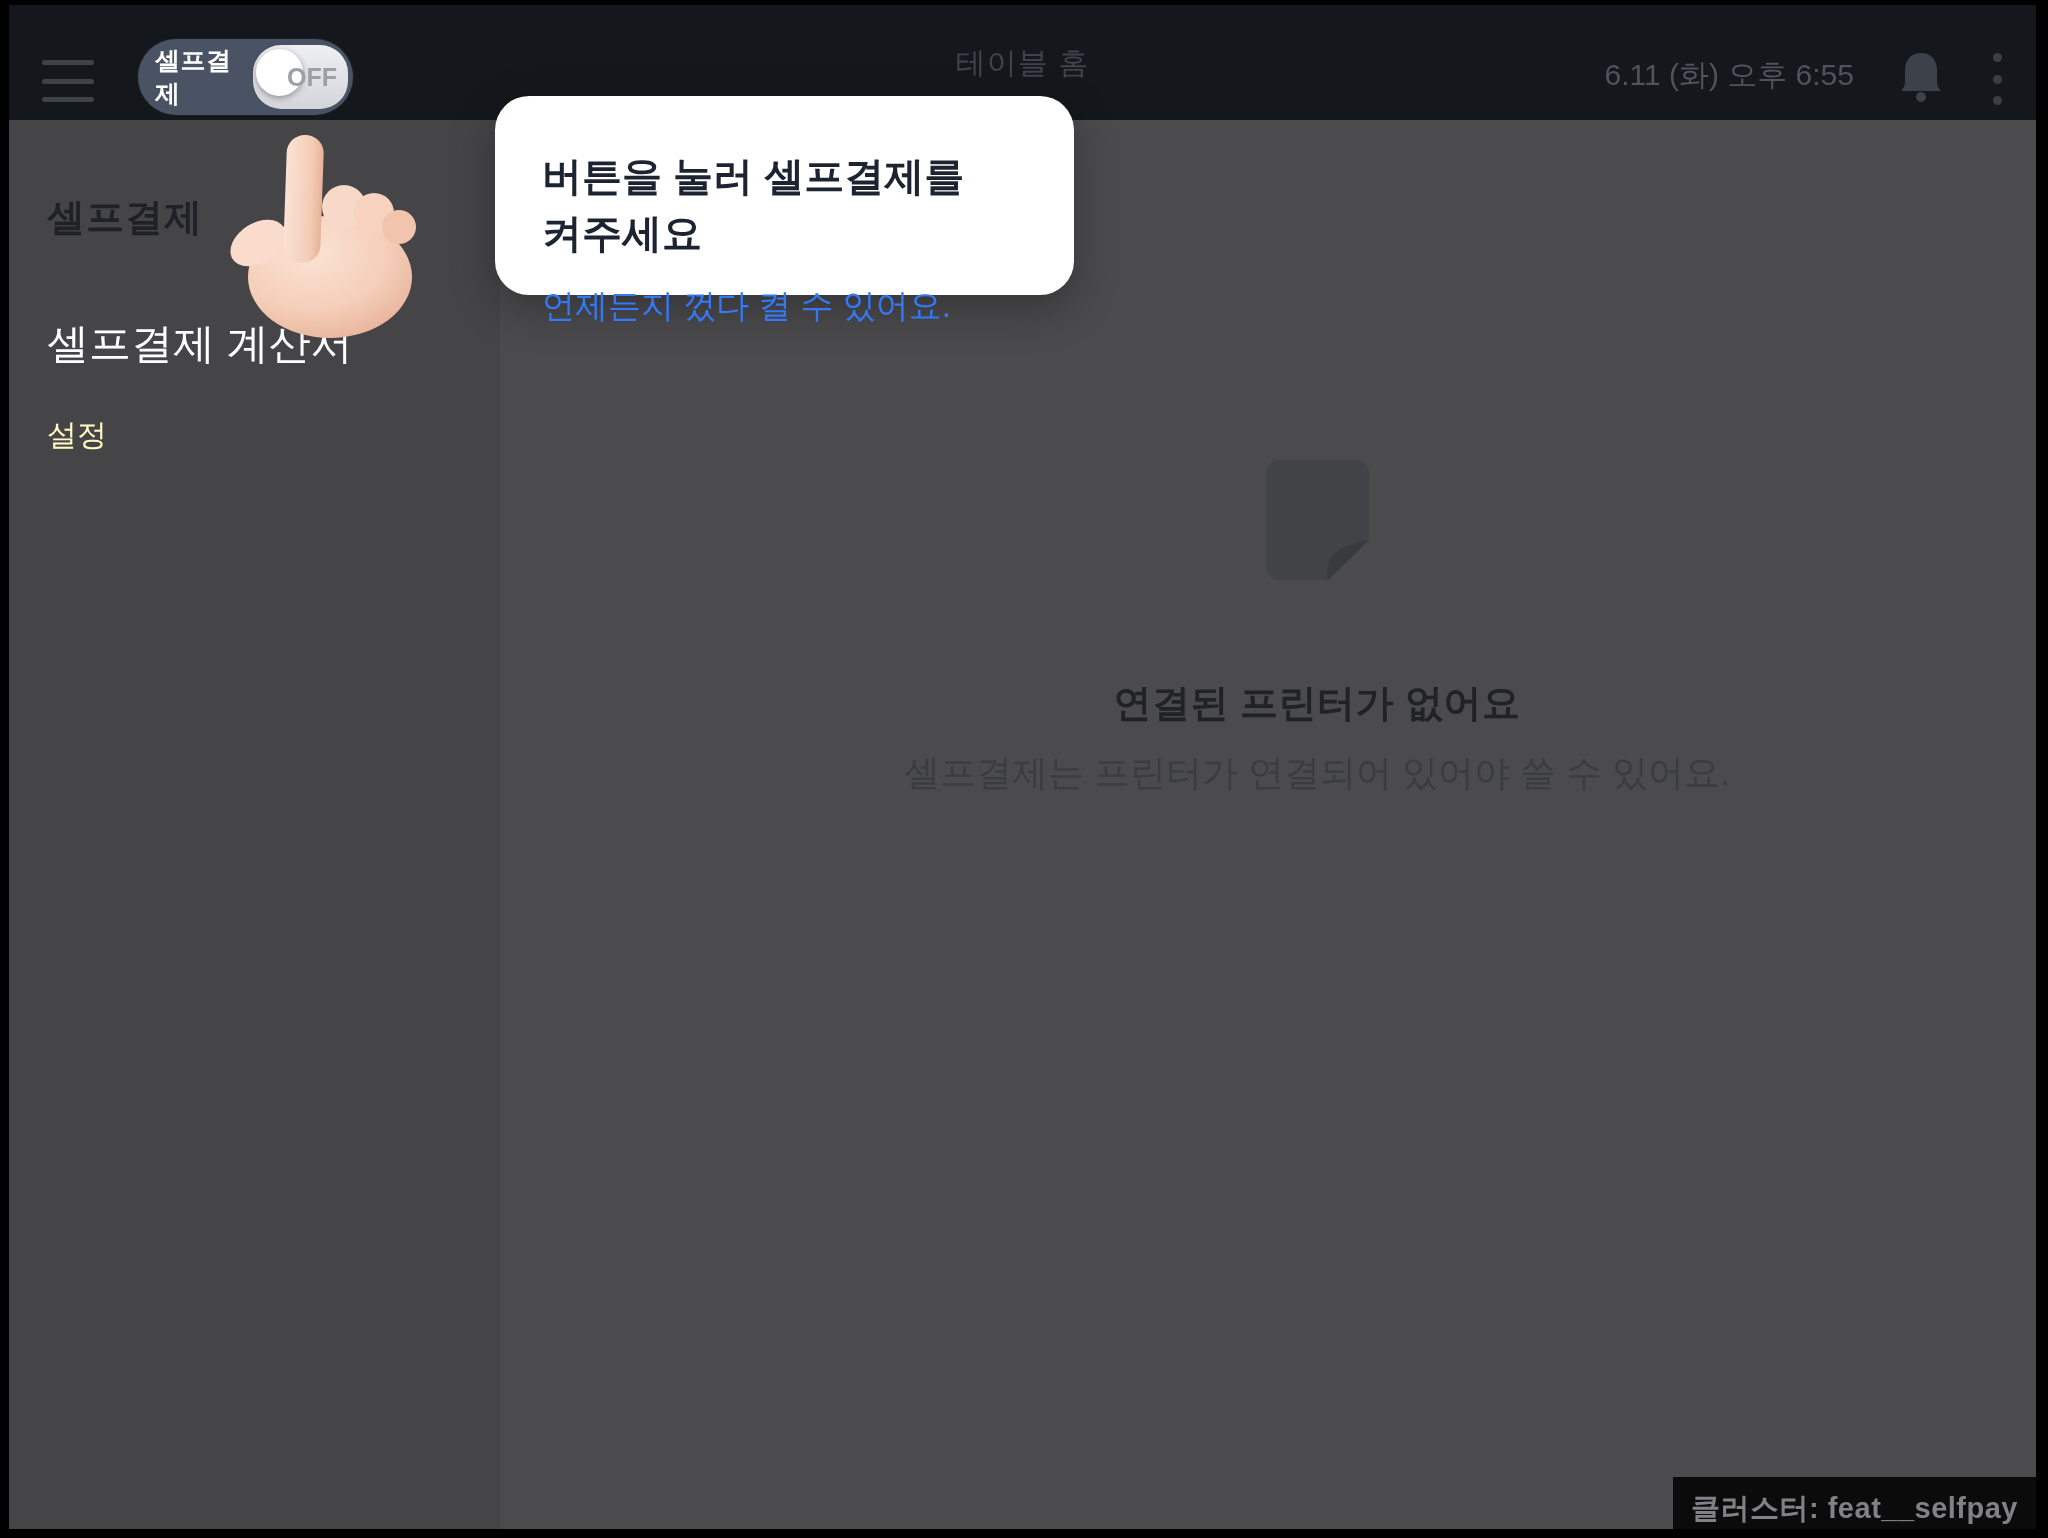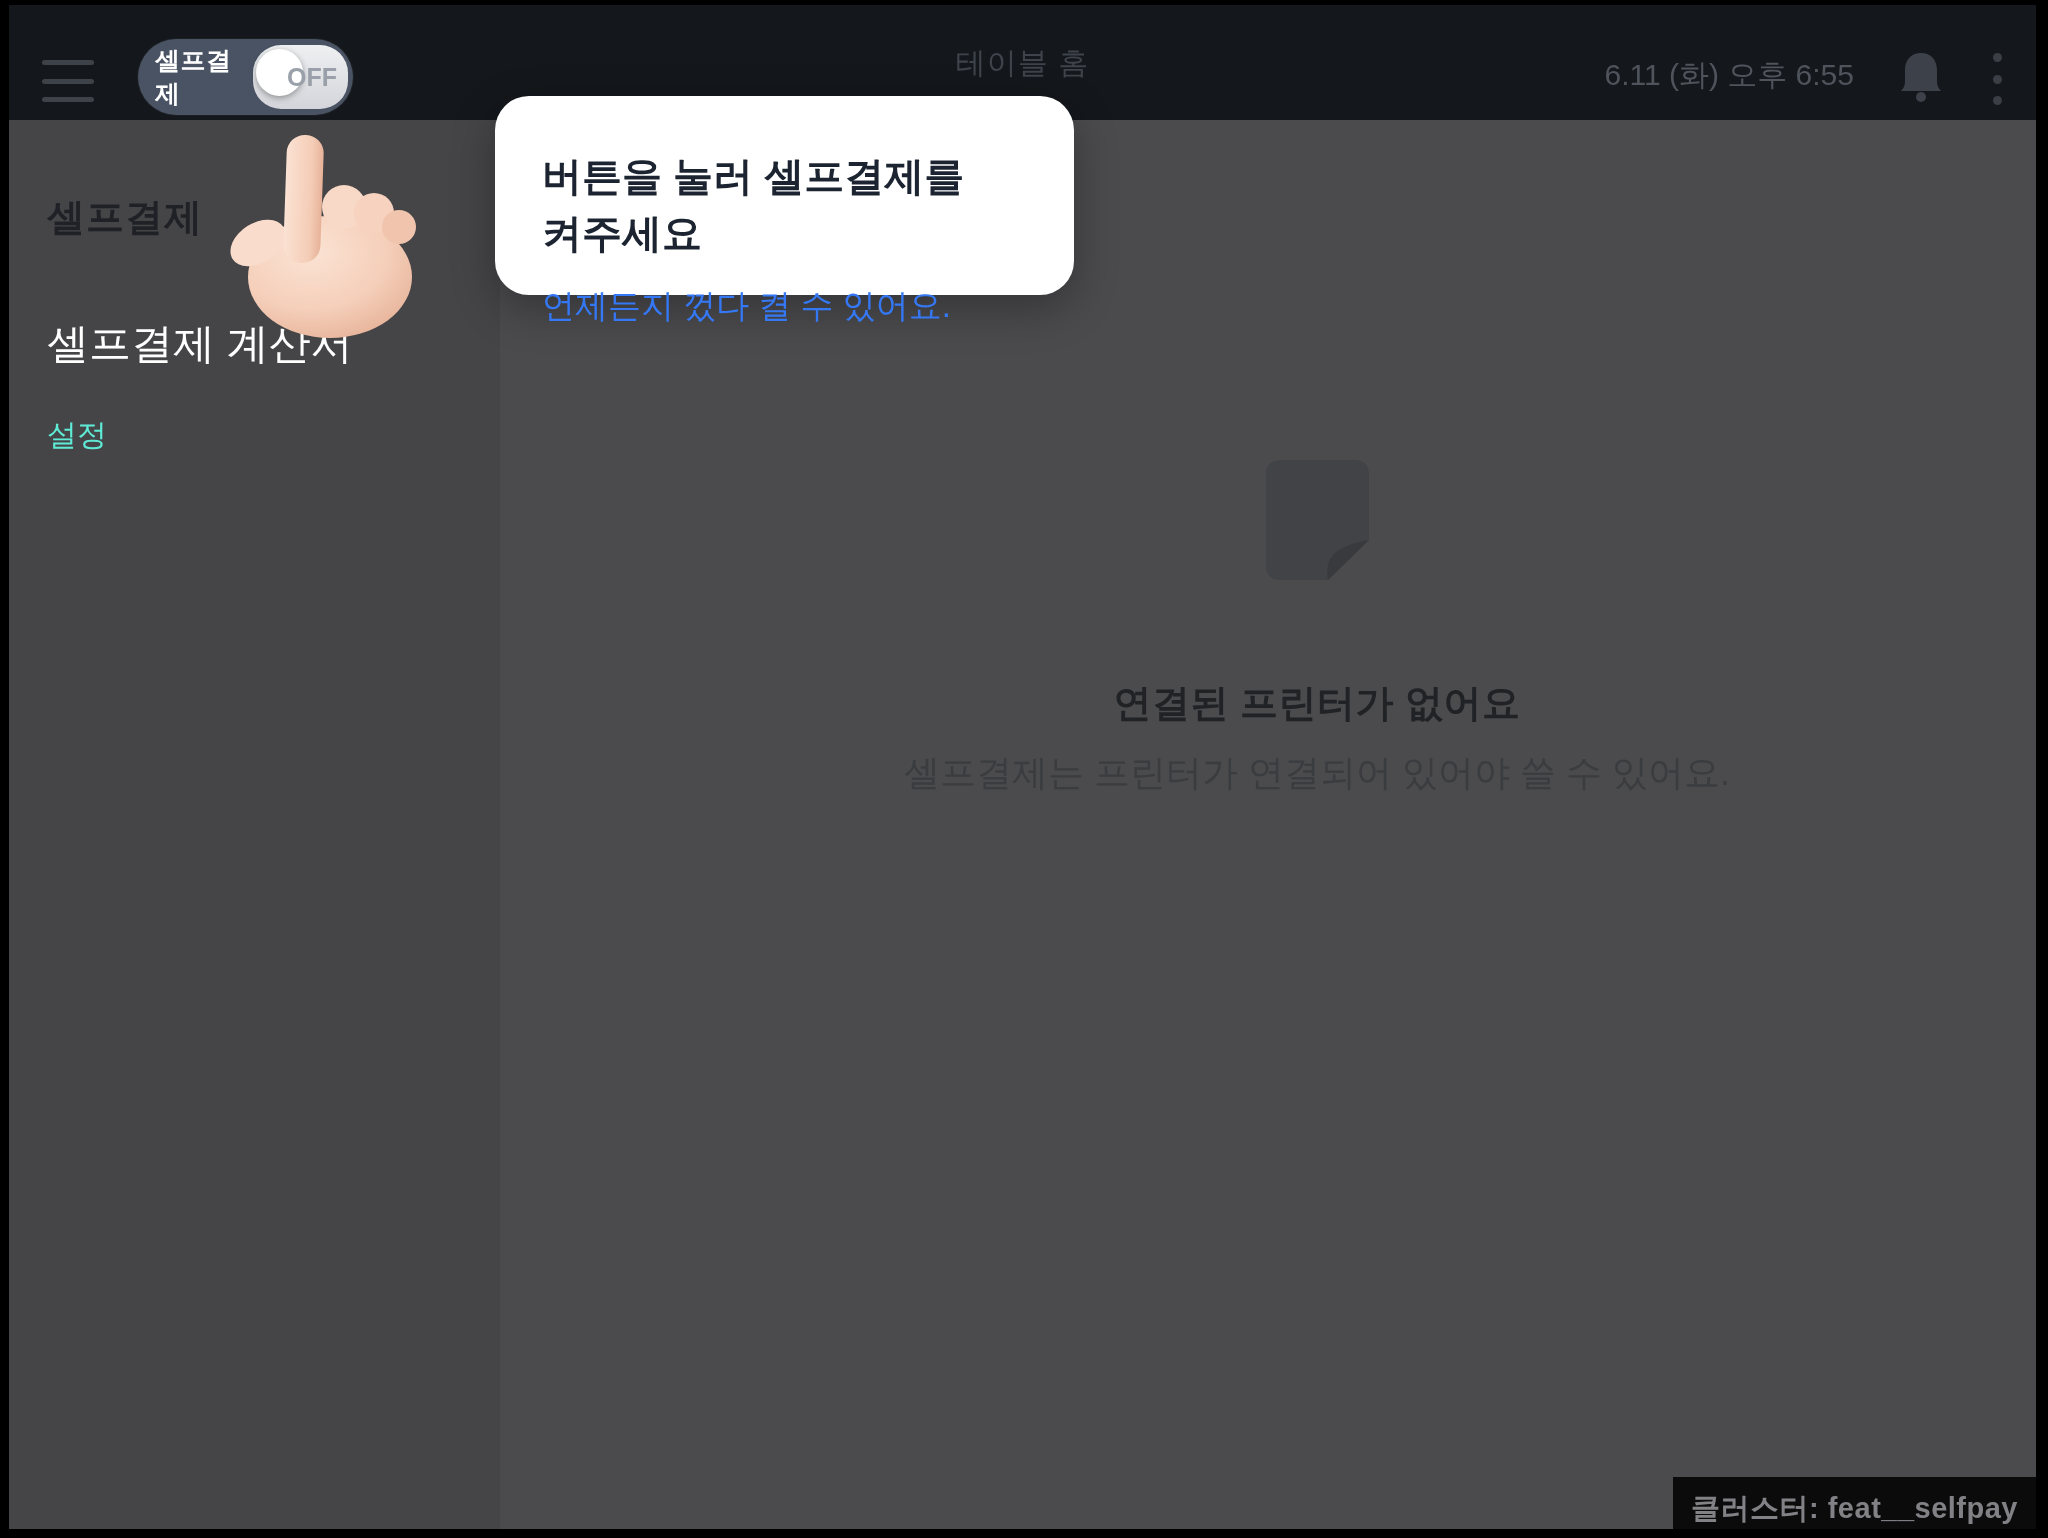--- a/index.html
+++ b/index.html
@@ -29,21 +29,21 @@
           background:linear-gradient(180deg,#eef0f2 0%,#d3d5da 100%);position:relative;}
   .toggle .knob{position:absolute;left:3px;top:4px;width:47px;height:47px;border-radius:50%;
                 background:#ffffff;box-shadow:0 2px 6px rgba(0,0,0,0.35);}
   .toggle .state{position:absolute;right:11px;top:50%;transform:translateY(-50%);
                  font-size:25px;font-weight:bold;color:#9aa0a9;}
 
   
   .sidebar{position:absolute;top:115px;left:0;width:491px;bottom:0;background:#454548;}
   .sidebar-heading{position:absolute;left:38px;top:72px;font-size:38px;font-weight:bold;color:#1f2126;letter-spacing:1px;}
   .sidebar-link-bill{position:absolute;left:38px;top:196px;font-size:42px;color:#ffffff;cursor:pointer;}
-  .sidebar-link-settings{position:absolute;left:38px;top:295px;font-size:30px;color:#5eead4;cursor:pointer;}
+  .sidebar-link-settings{position:absolute;left:38px;top:295px;font-size:30px;color:#fef9c3;cursor:pointer;}
 
   
   .coach{position:absolute;left:486px;top:91px;width:579px;height:199px;background:#ffffff;
          border-radius:34px;box-shadow:0 14px 44px rgba(0,0,0,0.30);box-sizing:border-box;
          padding:52px 47px 0 47px;}
   .coach-title{font-size:40px;line-height:57px;font-weight:bold;color:#1b2430;width:490px;word-break:keep-all;}
   .coach-sub{margin-top:22px;font-size:33px;color:#3478f6;}
 
   
   .hand{position:absolute;left:218px;top:126px;width:190px;height:208px;}
@@ -53,21 +53,21 @@
          display:flex;flex-direction:column;align-items:center;white-space:nowrap;}
   .empty .doc{width:103px;height:120px;}
   .empty-title{margin-top:98px;font-size:38px;font-weight:bold;color:#202226;letter-spacing:0.5px;}
   .empty-desc{margin-top:20px;font-size:36px;color:#3a3c40;}
   .empty-btn{margin-top:36px;width:251px;height:78px;border:none;border-radius:14px;background:#173468;
              color:#8a94a4;font-size:33px;font-weight:bold;cursor:pointer;
              font-family:"Liberation Sans","DejaVu Sans",sans-serif;}
 
   
   .cluster{position:absolute;right:0;bottom:0;height:52px;min-width:283px;background:#0b0b0c;
-           display:flex;align-items:flex-start;justify-content:center;padding:12px 18px;box-sizing:border-box;}
+           display:flex;align-items:flex-end;justify-content:center;padding:0 18px;box-sizing:border-box;}
   .cluster span{font-size:29px;font-weight:bold;color:#828286;letter-spacing:0.5px;}
 </style>
 </head>
 <body>
 
 <div class="screen">
 
   <div class="topbar">
     <div class="hamburger">
       <span></span>

